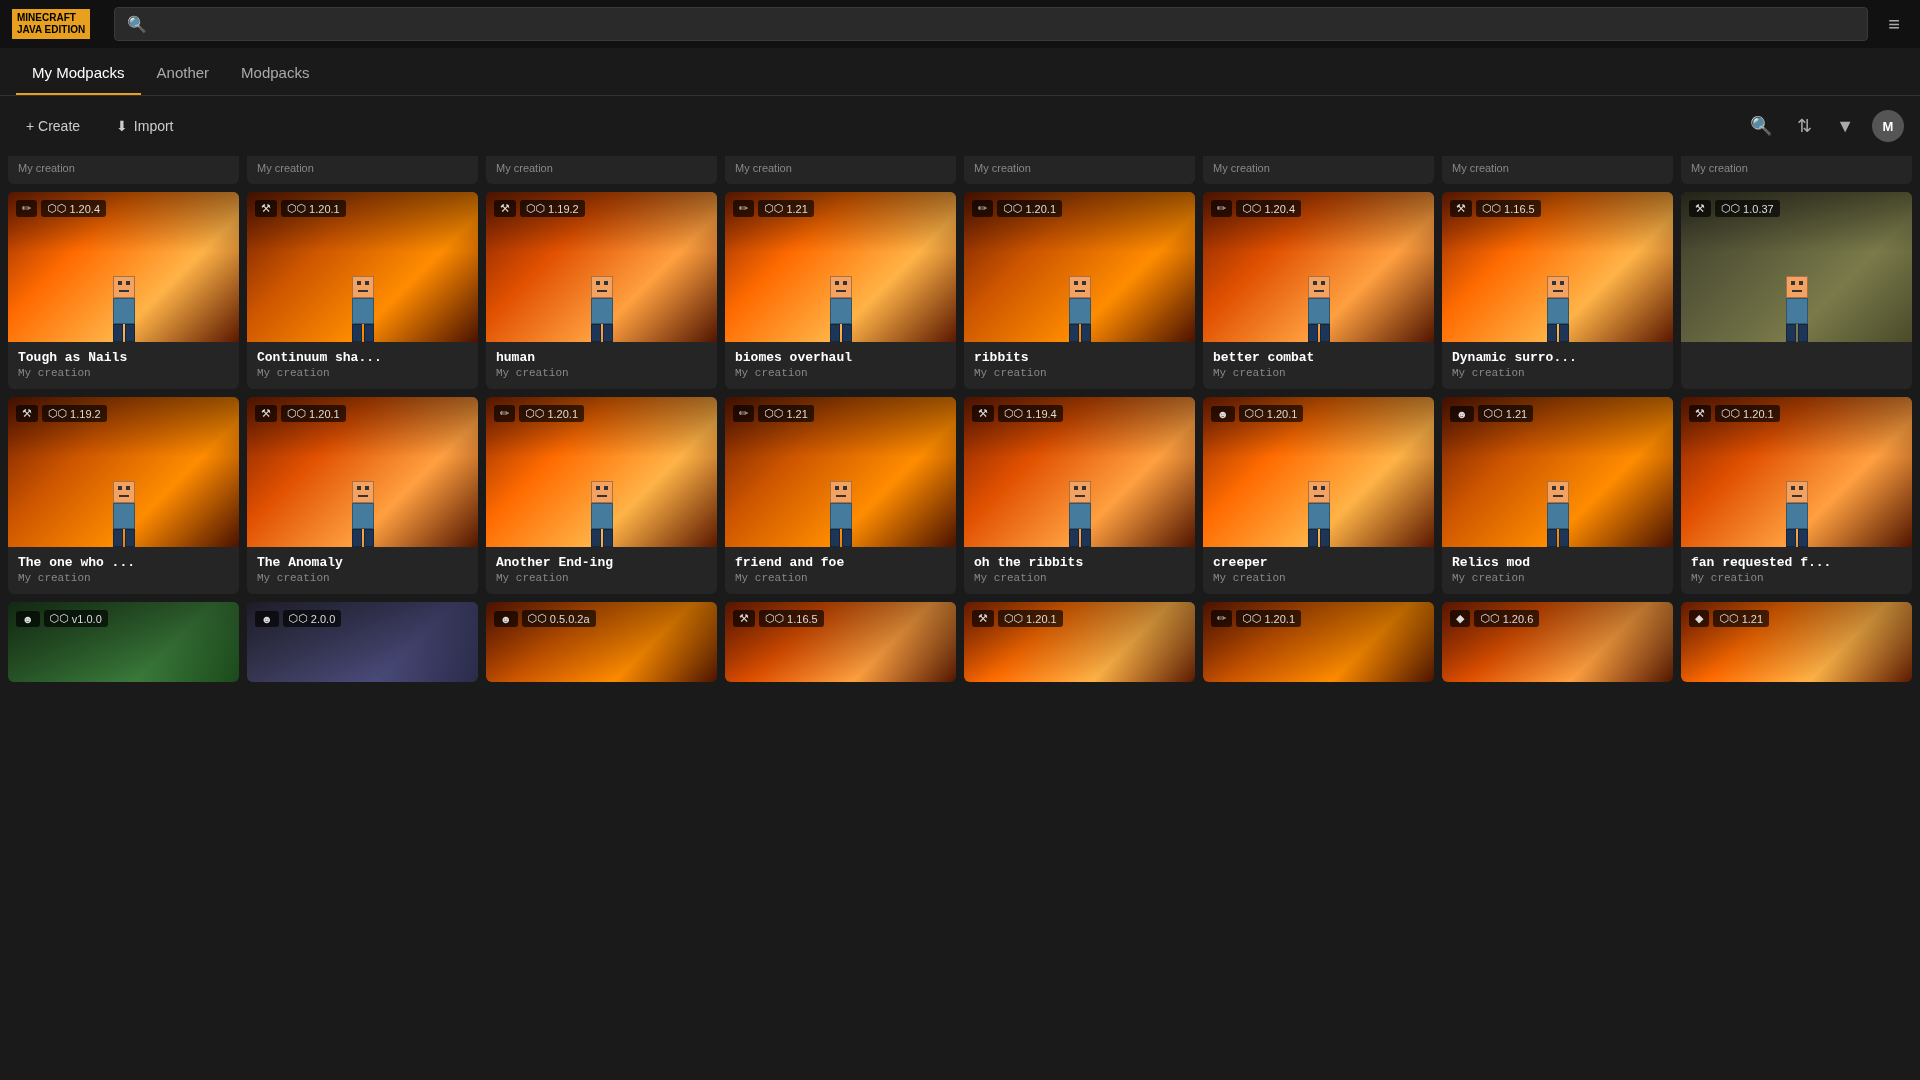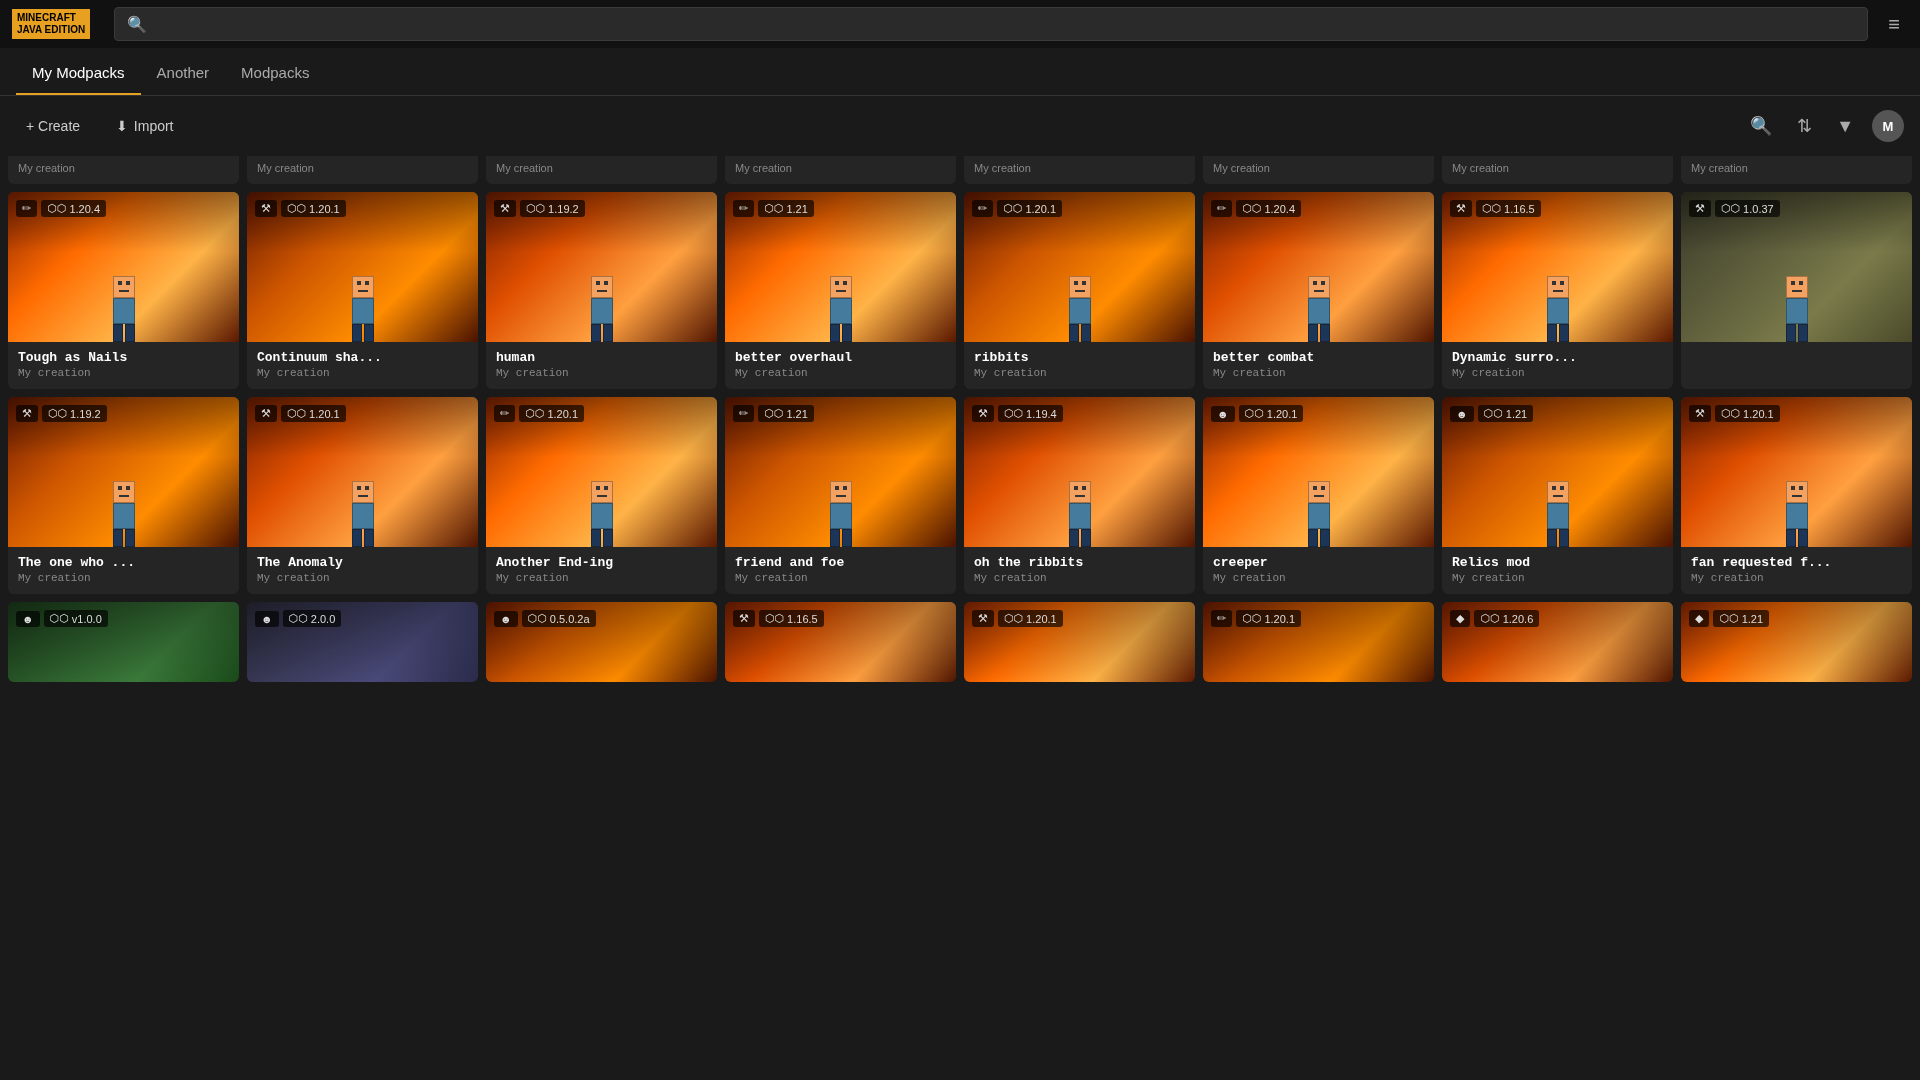--- a/index.html
+++ b/index.html
@@ -446,21 +446,21 @@
           <div class="badge">
             <span class="badge-icon">✏</span>
           </div>
           <div class="badge">
             <span class="badge-icon">⬡⬡</span>
             <span>1.21</span>
           </div>
         </div>
       </div>
       <div class="card-info">
-        <div class="card-title">better overhaul</div>
+        <div class="card-title">biomes overhaul</div>
         <div class="card-subtitle">My creation</div>
       </div>
     </div>
       <div class="card">
       <div class="card-image" style="height:150px">
         <div class="card-image-bg bg-fire2" style="height:100%;width:100%;position:relative;">
 
           <div style="position:absolute;bottom:0;left:50%;transform:translateX(-50%);display:flex;flex-direction:column;align-items:center;">
             <div style="width:22px;height:22px;background:#f4a261;position:relative;border:1px solid rgba(0,0,0,0.3);">
               <div style="position:absolute;top:4px;left:4px;width:4px;height:4px;background:#333;"></div>

